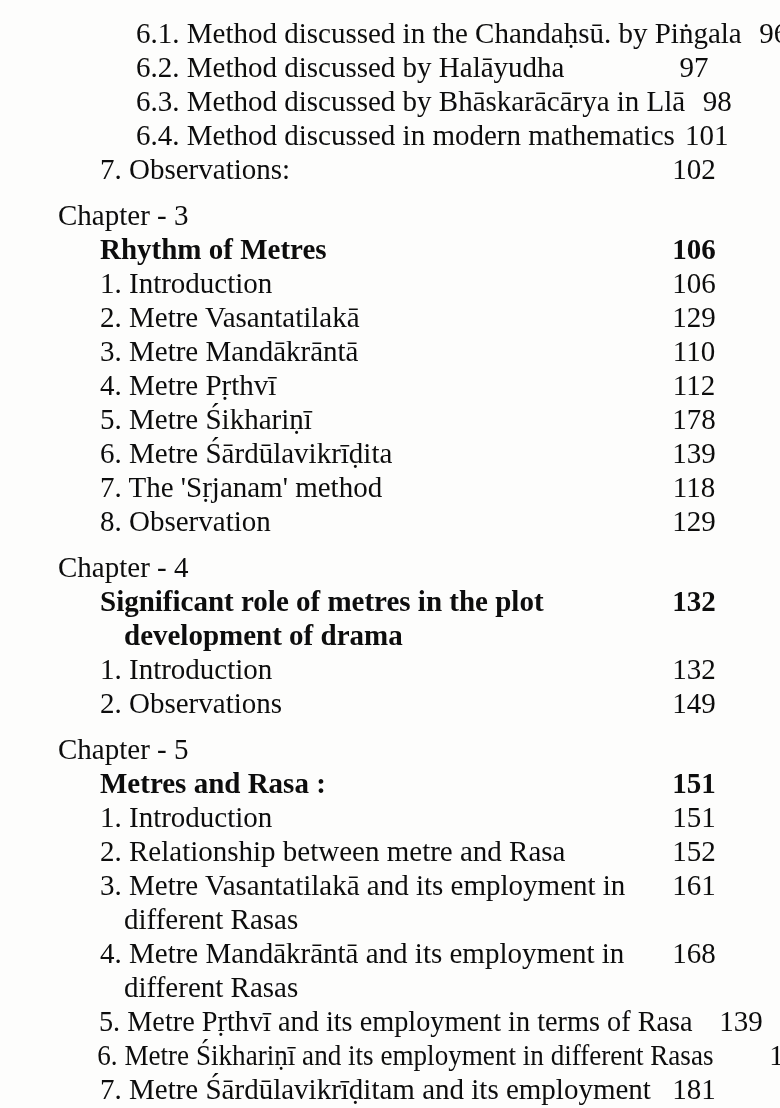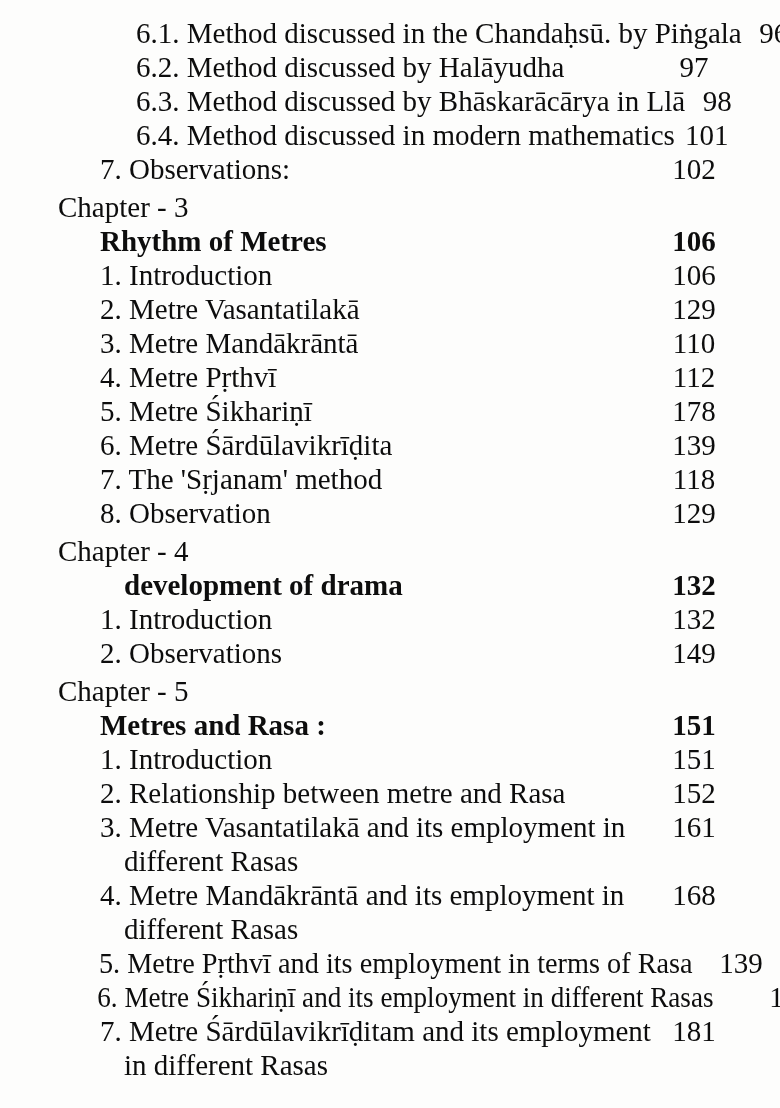--- a/index.html
+++ b/index.html
@@ -79,21 +79,21 @@
   .condensed .label {
     transform: scaleX(0.935);
     transform-origin: left center;
   }
   .condensed-sm .label {
     transform: scaleX(0.975);
     transform-origin: left center;
   }
 
   
-  .chapter-gap { margin-top: 4px; }
+  .chapter-gap { margin-top: 12px; }
 </style>
 </head>
 <body style="color: rgb(13, 13, 13);">
 
 <div class="toc-page" style="background: rgb(253, 253, 252);">
   <div class="toc-list">
       <div class="row lvl-sub">
         <span class="label">6.1. Method discussed in the Chandaḥsū. by Piṅgala</span>
         <span class="page">96</span>
       </div>
@@ -151,21 +151,21 @@
       </div>
       <div class="row lvl-item">
         <span class="label">8. Observation</span>
         <span class="page">129</span>
       </div>
       <div class="row lvl-chapter chapter-gap">
         <span class="label">Chapter - 4</span>
         <span class="page"></span>
       </div>
       <div class="row lvl-title bold wrap">
-        <span class="label"><span class="cont">development of drama</span></span>
+        <span class="label"><span>Significant role of metres in the plot</span><span class="cont">development of drama</span></span>
         <span class="page">132</span>
       </div>
       <div class="row lvl-item">
         <span class="label">1. Introduction</span>
         <span class="page">132</span>
       </div>
       <div class="row lvl-item">
         <span class="label">2. Observations</span>
         <span class="page">149</span>
       </div>

